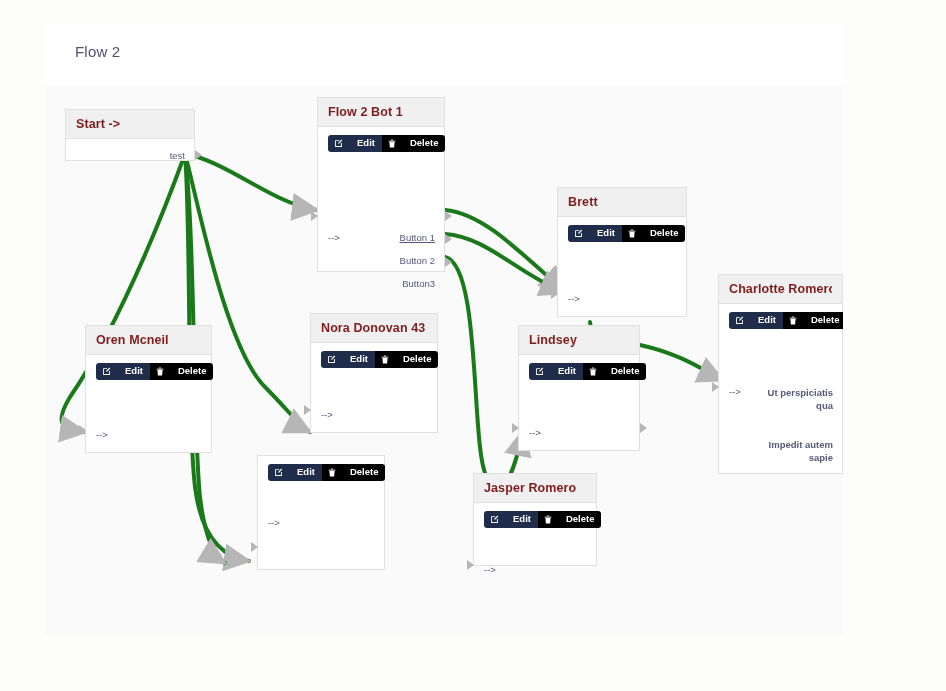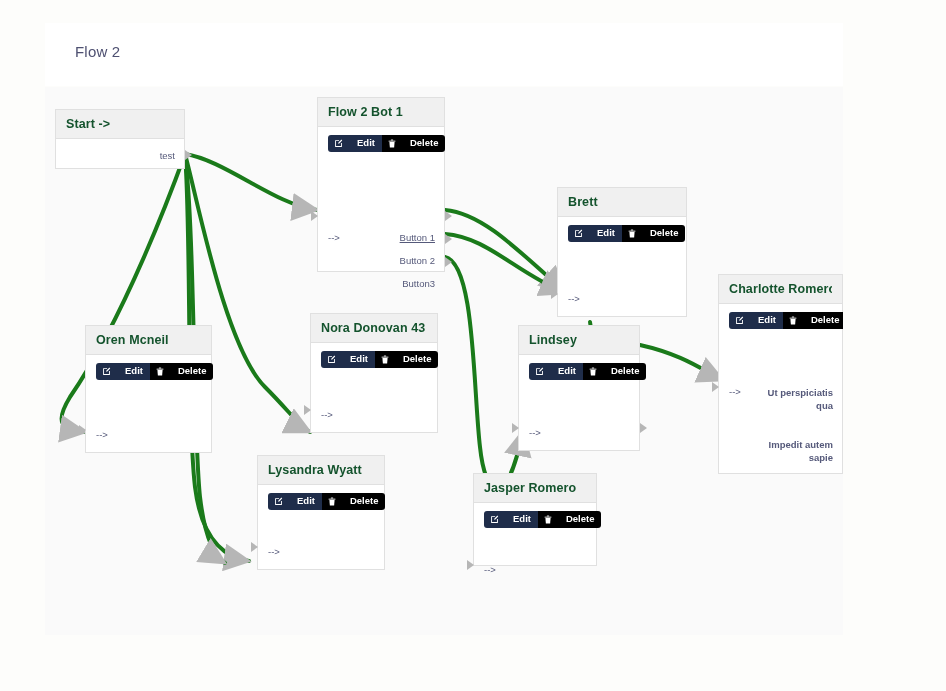--- a/index.html
+++ b/index.html
@@ -40,21 +40,21 @@
   }
   .node-header{
     background:#f0f0f0;
     border-bottom:1px solid #e0e0e0;
     height:29px;
     display:flex;align-items:center;
     padding:0 10px;
     box-sizing:border-box;
   }
   .node-title{
-    font-size:12.5px;color:#14532d;font-weight:bold;letter-spacing:.1px;
+    font-size:12.5px;color:#7f1d1d;font-weight:bold;letter-spacing:.1px;
     white-space:nowrap;overflow:hidden;
   }
   .node-body{position:relative;height:calc(100% - 29px);}
   .btn-row{position:absolute;left:10px;top:8px;display:flex;}
   .btn{
     display:flex;align-items:center;gap:14px;
     font-size:9.5px;font-weight:bold;color:#ffffff;
     padding:3px 7px 4px 6px;
     box-sizing:border-box;height:17px;
     line-height:1;
@@ -117,21 +117,21 @@
         <path d="M400,147 C442,150 470,185 520,206"></path>
 
         <path d="M400,170 C430,176 428,300 435,360 C440,408 460,430 478,344"></path>
 
         <path d="M545,235 C552,260 520,280 478,344"></path>
 
         <path d="M595,258 C640,268 660,285 678,293"></path>
       </g>
     </svg>
 
-    <div class="node" style="left:10px;top:22px;width:130px;height:60px;">
+    <div class="node" style="left:20px;top:22px;width:130px;height:52px;">
       <div class="node-header">
         <span class="node-title">Start -&gt;</span>
       </div>
       <div class="node-body">
         <div class="port port-out" style="top:11px;margin-left:24px;">test</div>
       </div>
       <div class="port-marker" style="right:-8px;top:40px;"></div>
     </div>
 
     <div class="node" style="left:272px;top:10px;width:128px;height:175px;">
@@ -324,23 +324,20 @@
             <span>Delete</span>
           </div>
         </div>
         <div class="port port-in" style="top:72px;">--&gt;</div>
       </div>
       <div class="port-marker" style="left:-7px;top:97px;"></div>
       <div class="port-marker" style="right:-8px;top:97px;"></div>
     </div>
 
     <div class="node" style="left:212px;top:368px;width:128px;height:115px;">
-      <div class="node-header">
-        <span class="node-title">Lysandra Wyatt</span>
-      </div>
       <div class="node-body">
         <div class="btn-row">
           <div class="btn btn-edit">
             <span>
               <svg width="9" height="9" viewBox="0 0 16 16">
                   <path fill="#fff" d="M2 2h7v1.6H3.6v8.8h8.8V7H14v7H2z"></path>
                   <path fill="#fff" d="M9.3 7.8 14.6 2.5l-1.4-1.4L7.9 6.4l-.6 2.2z"></path>
                 </svg>
             </span>
             <span>Edit</span>

